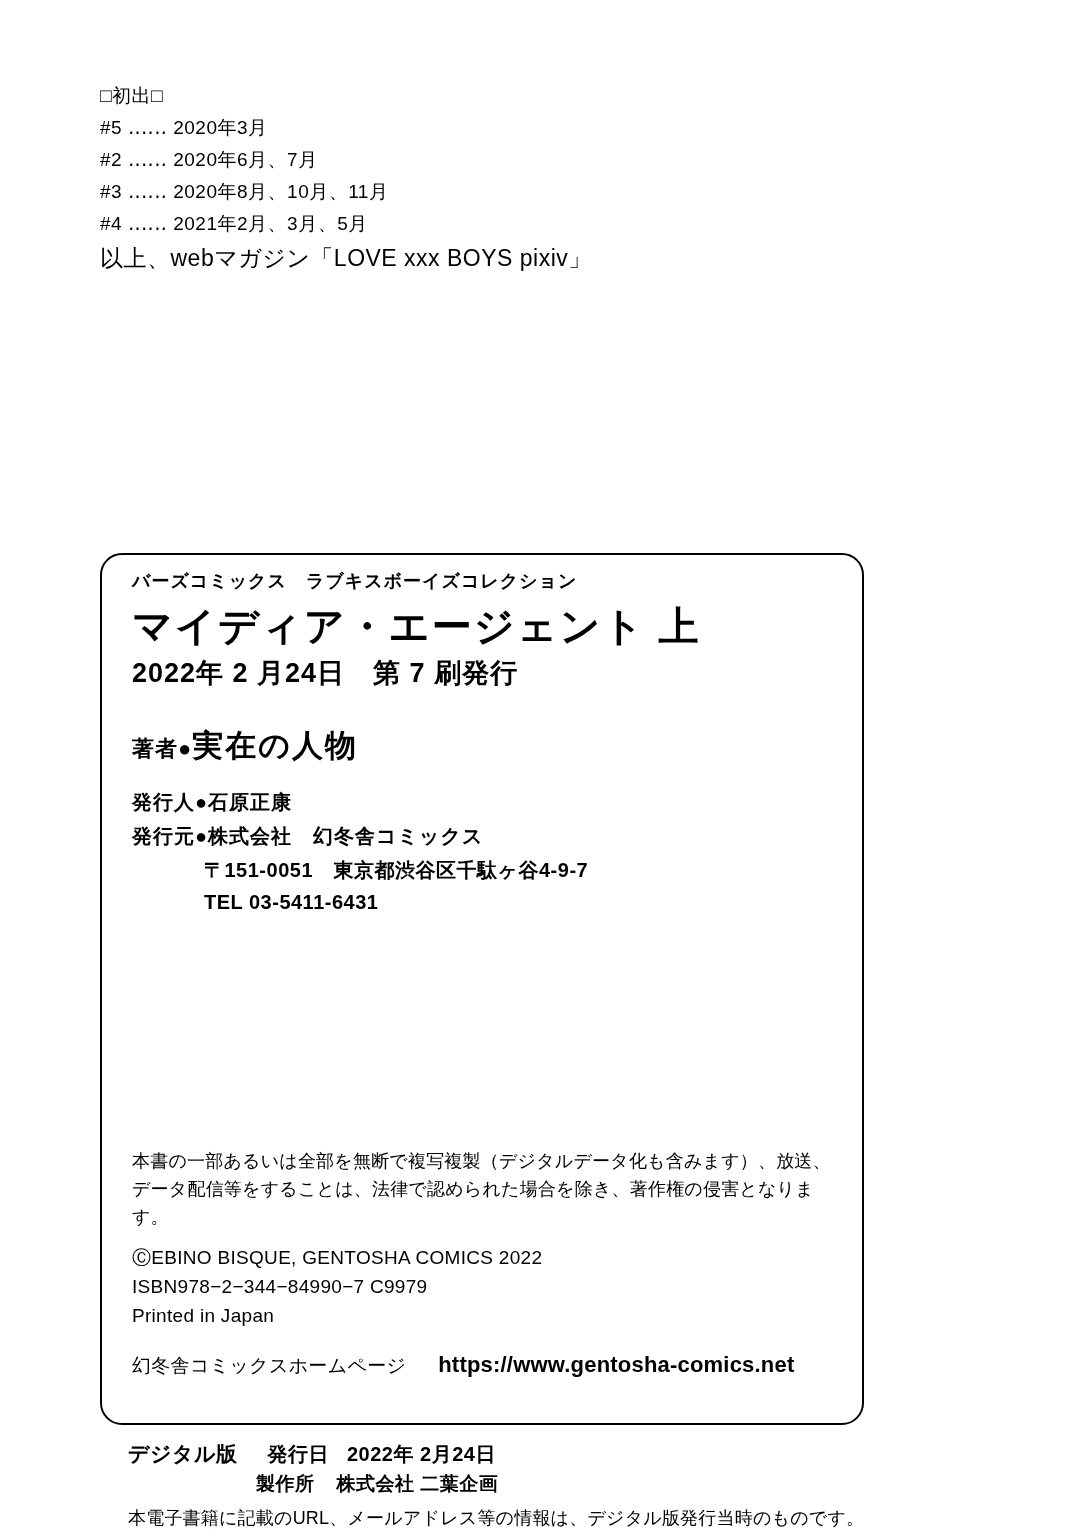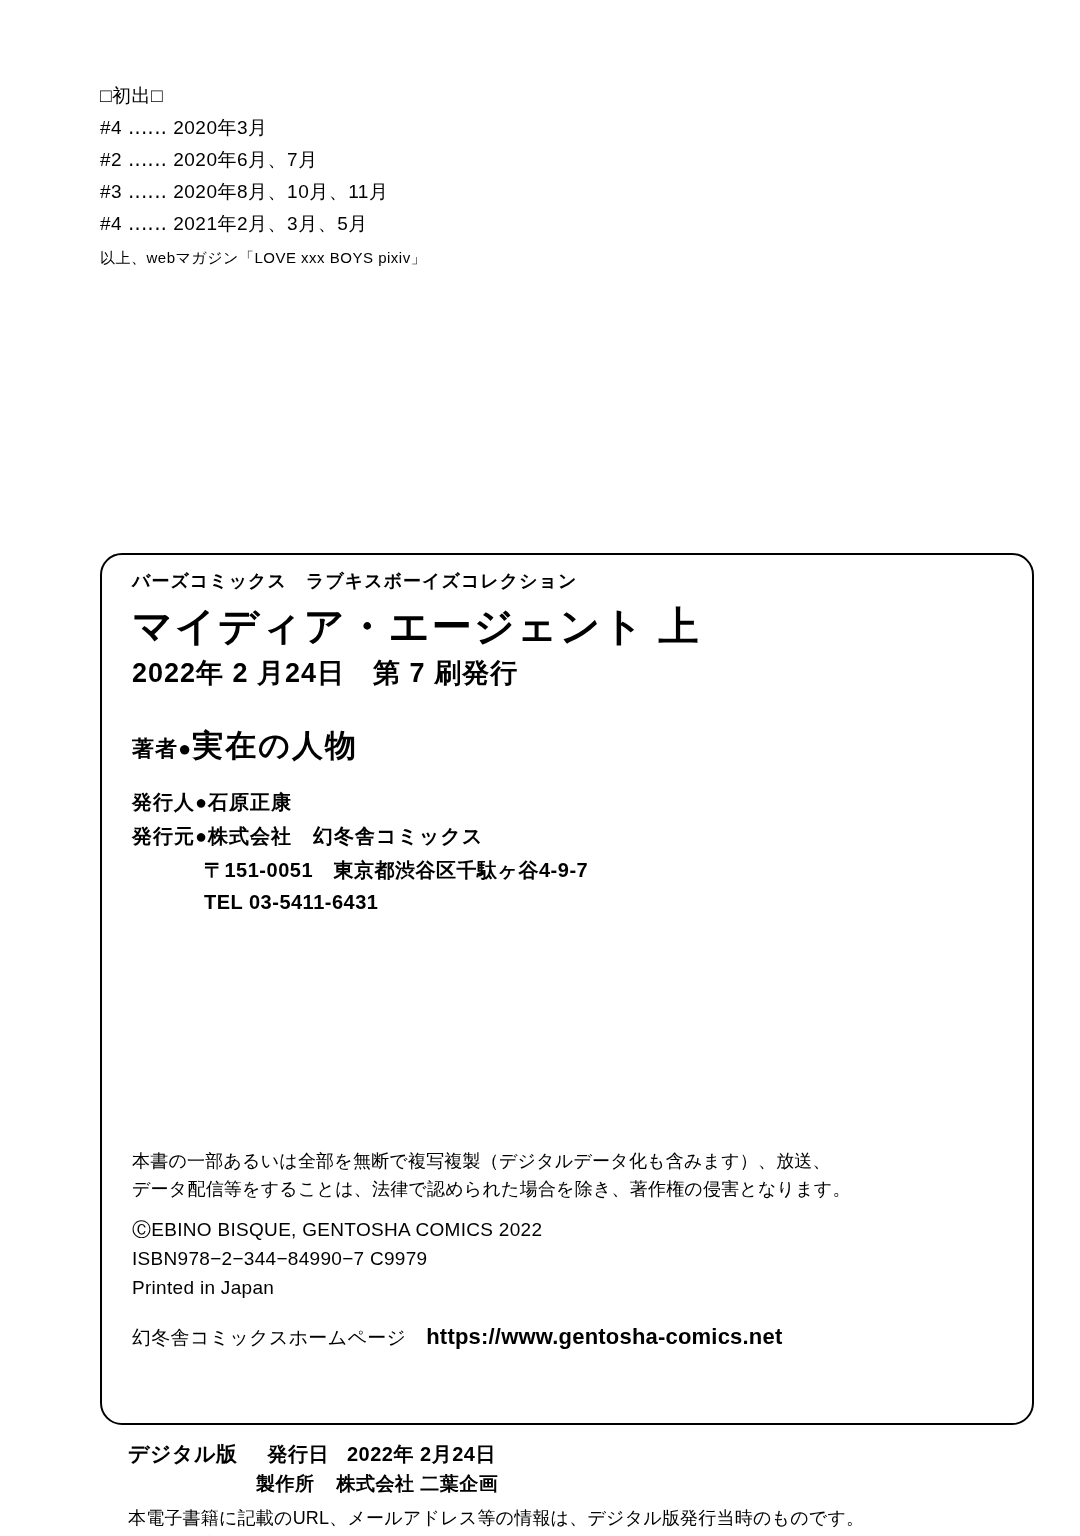--- a/index.html
+++ b/index.html
@@ -28,32 +28,32 @@
     line-height: 32px;
     letter-spacing: 0.5px;
     white-space: nowrap;
   }
   .firstpub .heading {
     font-size: 19px;
     line-height: 32px;
     letter-spacing: 0.5px;
   }
   .firstpub .closing {
-    font-size: 15px;
+    font-size: 23px;
     line-height: 32px;
     letter-spacing: 0.5px;
     margin-top: 2px;
   }
 
   
   .colophon {
     position: absolute;
     left: 100px;
     top: 553px;
-    width: 934px;
+    width: 764px;
     height: 872px;
     border: 2.5px solid #000;
     border-radius: 22px;
     box-sizing: border-box;
   }
   .colophon-inner {
     position: absolute;
     left: 30px;
     right: 30px;
     top: 0;
@@ -148,21 +148,21 @@
     font-size: 19px;
     letter-spacing: 0.3px;
     white-space: nowrap;
   }
   .homepage-row .hp-label {
     font-weight: normal;
   }
   .homepage-row .hp-url {
     font-weight: bold;
     font-size: 22px;
-    margin-left: 20px;
+    margin-left: 32px;
     letter-spacing: 0.2px;
   }
   .fiction-note {
     margin-top: 26px;
     font-size: 19px;
     font-weight: bold;
     letter-spacing: 0.3px;
   }
 
   
@@ -195,21 +195,21 @@
     font-size: 18px;
     line-height: 27px;
     letter-spacing: 0.2px;
   }
 </style>
 </head>
 <body>
 
 <div class="firstpub">
   <div class="heading">□初出□</div>
-  <div class="line">#4 ‥‥‥ 2020年3月</div>
+  <div class="line">#5 ‥‥‥ 2020年3月</div>
   <div class="line">#2 ‥‥‥ 2020年6月、7月</div>
   <div class="line">#3 ‥‥‥ 2020年8月、10月、11月</div>
   <div class="line">#4 ‥‥‥ 2021年2月、3月、5月</div>
   <div class="closing">以上、webマガジン「LOVE xxx BOYS pixiv」</div>
 </div>
 
 <div class="colophon">
   <div class="colophon-inner">
     <div class="series-line">バーズコミックス　ラブキスボーイズコレクション</div>
     <div class="book-title">マイディア・エージェント 上</div>

